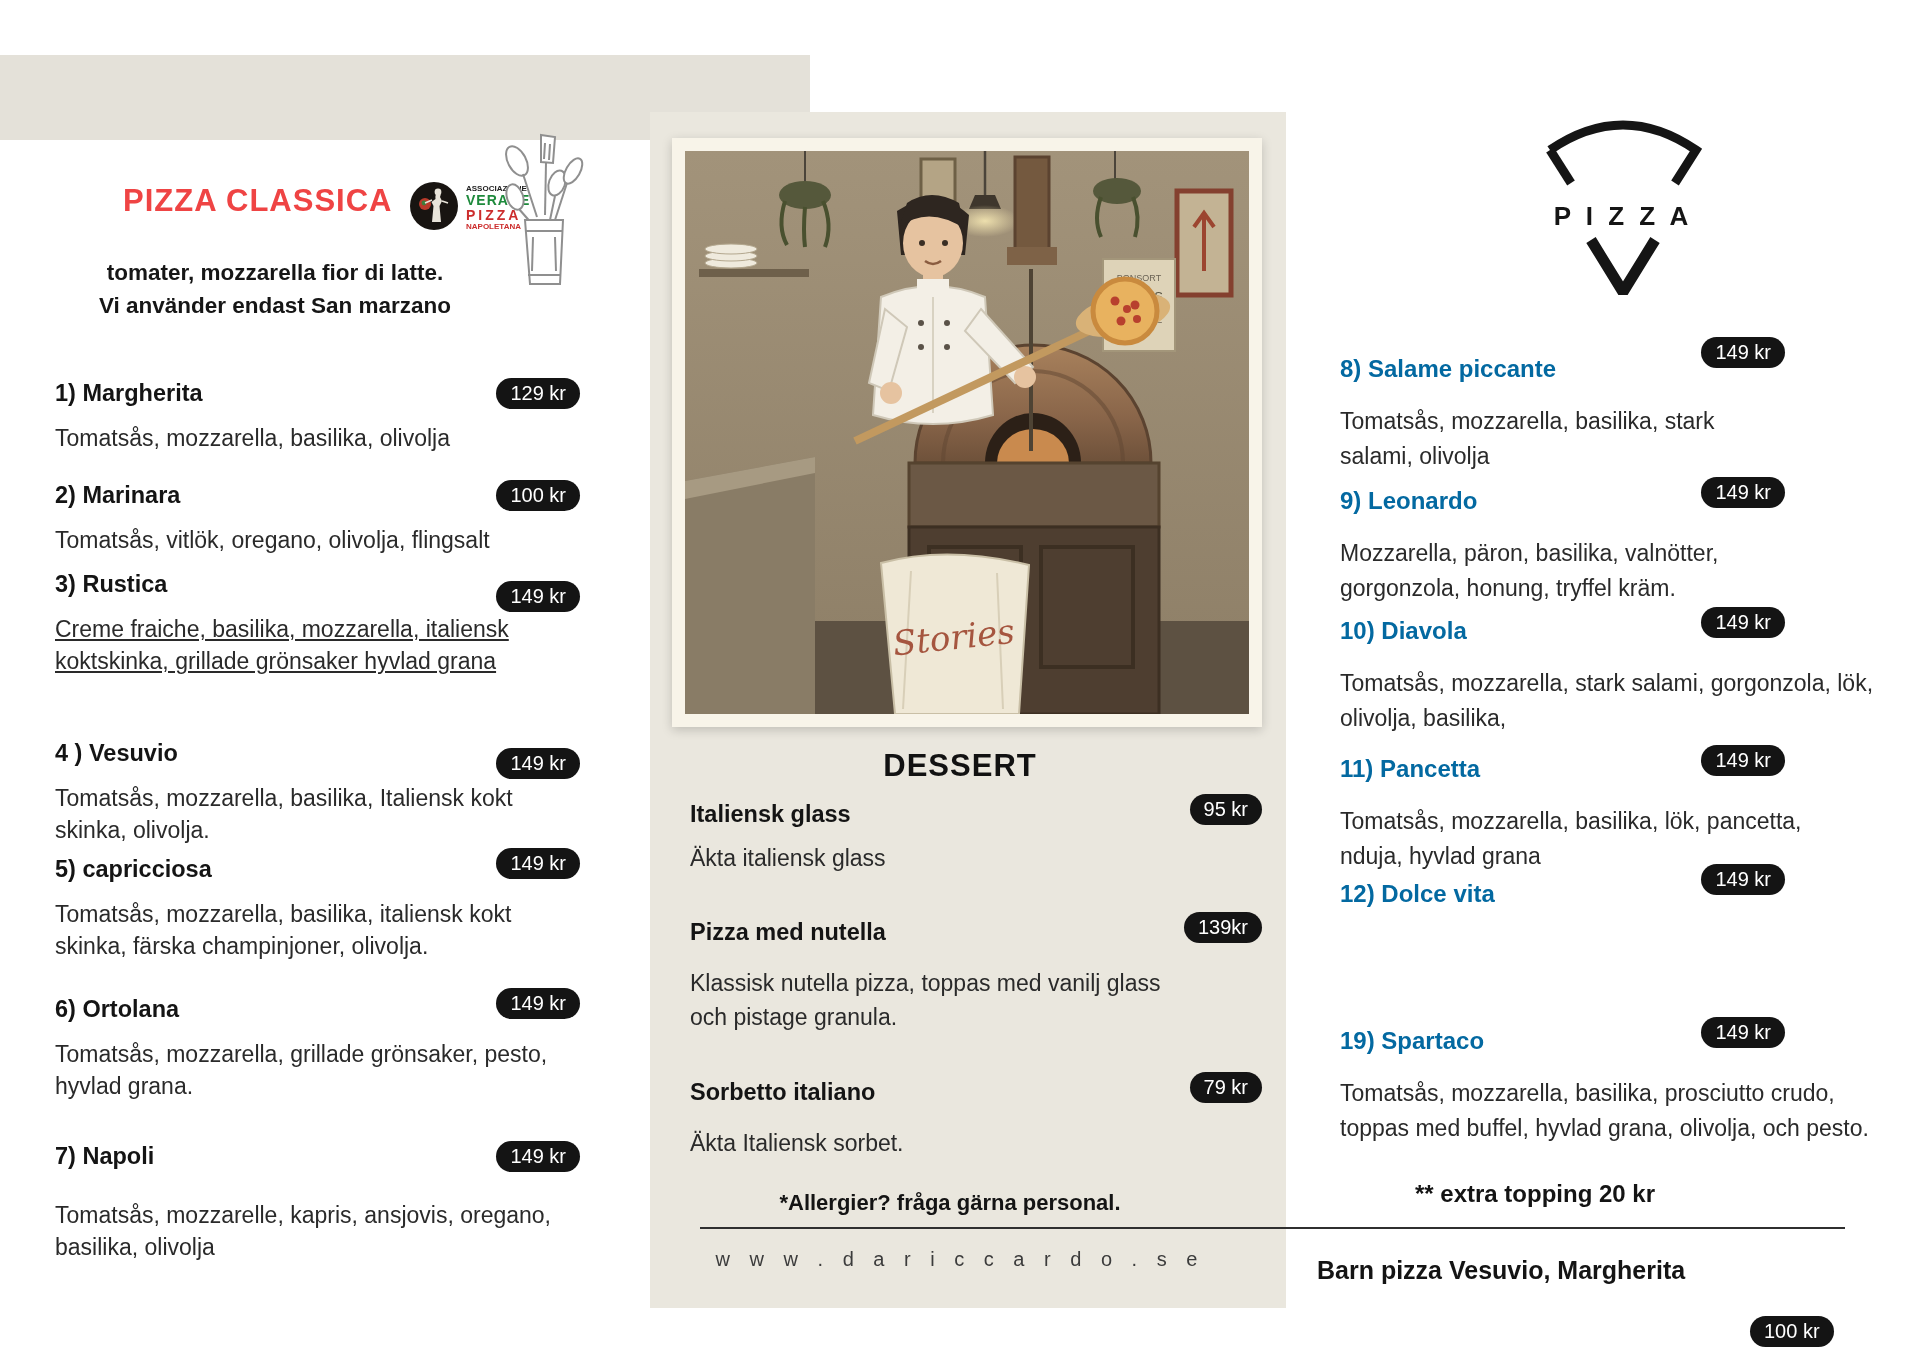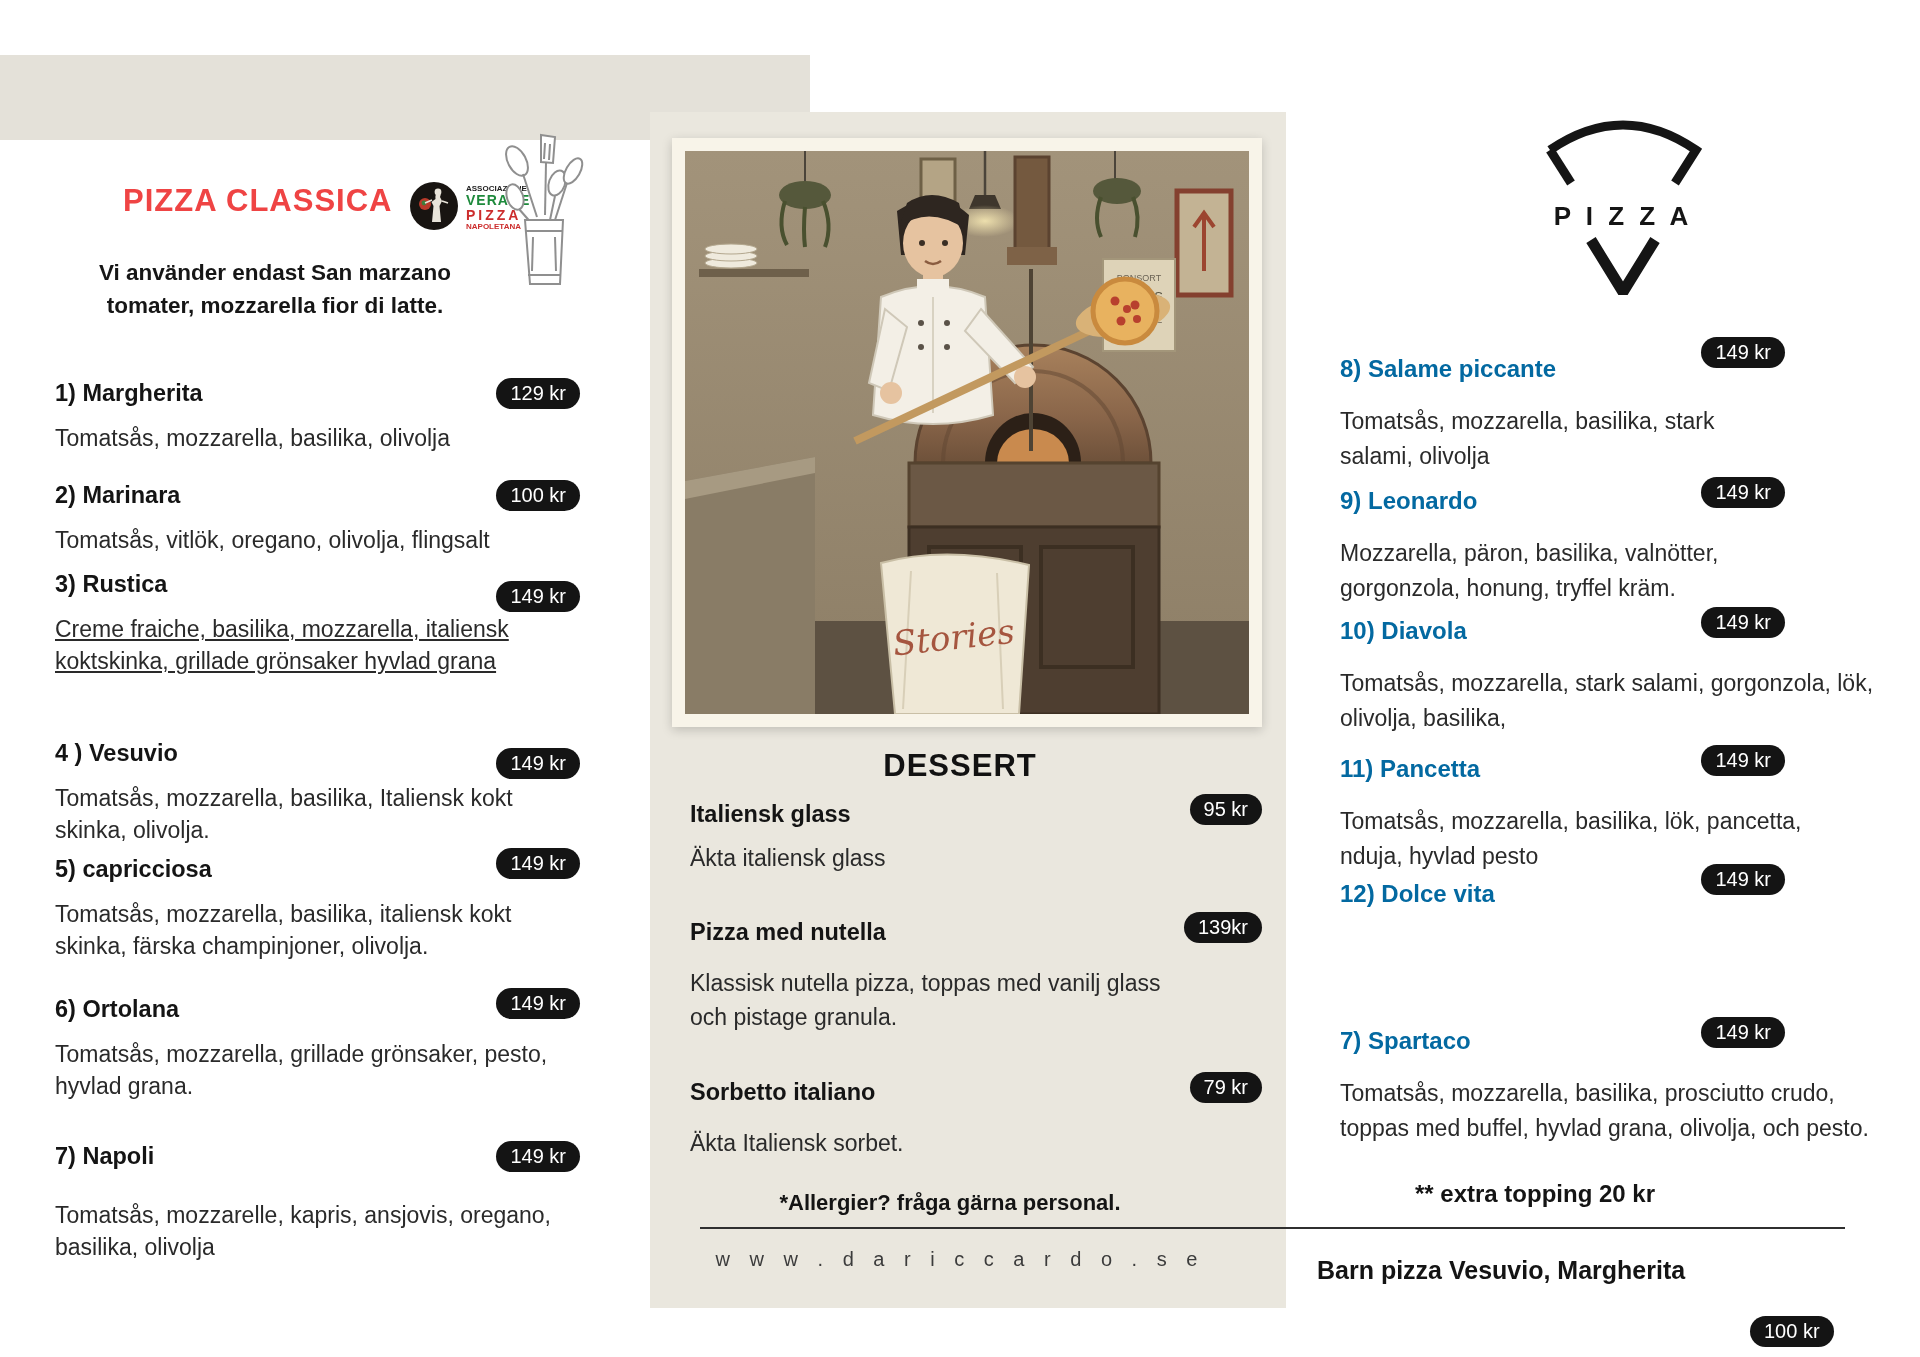--- a/index.html
+++ b/index.html
@@ -84,22 +84,22 @@
     </span>
     <span class="avpn-text">
       <span class="avpn-l1">ASSOCIAZIONE</span>
       <span class="avpn-l2">VERACE</span>
       <span class="avpn-l3">PIZZA</span>
       <span class="avpn-l4">NAPOLETANA</span>
     </span>
   </div>
 
   <div class="tagline">
+    <div>tomater, mozzarella fior di latte.</div>
     <div>Vi använder endast San marzano</div>
-    <div>tomater, mozzarella fior di latte.</div>
   </div>
 
   <div class="l-item" style="top:380px">
     <div class="l-name">1) Margherita</div>
     <div class="badge l-badge">129 kr</div>
     <div class="l-desc w520">Tomatsås, mozzarella, basilika, olivolja</div>
   </div>
   <div class="l-item" style="top:482px">
     <div class="l-name">2) Marinara</div>
     <div class="badge l-badge">100 kr</div>
@@ -296,28 +296,28 @@
     <div class="r-desc rw500">Mozzarella, päron, basilika, valnötter, gorgonzola, honung, tryffel kräm.</div>
   </div>
   <div class="r-item" style="top:617px">
     <div class="r-name">10) Diavola</div>
     <div class="badge r-badge">149 kr</div>
     <div class="r-desc rw580">Tomatsås, mozzarella, stark salami, gorgonzola, lök, olivolja, basilika,</div>
   </div>
   <div class="r-item" style="top:755px">
     <div class="r-name">11) Pancetta</div>
     <div class="badge r-badge">149 kr</div>
-    <div class="r-desc rw470">Tomatsås, mozzarella, basilika, lök, pancetta, nduja, hyvlad pesto</div>
+    <div class="r-desc rw470">Tomatsås, mozzarella, basilika, lök, pancetta, nduja, hyvlad grana</div>
   </div>
   <div class="r-item" style="top:880px">
     <div class="r-name">12) Dolce vita</div>
     <div class="badge r-badge" style="top:-16px">149 kr</div>
   </div>
   <div class="r-item" style="top:1027px">
-    <div class="r-name">7) Spartaco</div>
+    <div class="r-name">19) Spartaco</div>
     <div class="badge r-badge">149 kr</div>
     <div class="r-desc rw530">Tomatsås, mozzarella, basilika, prosciutto crudo, toppas med buffel, hyvlad grana, olivolja, och pesto.</div>
   </div>
 
   <div class="extra-topping">** extra topping 20 kr</div>
   <div class="barn">Barn pizza Vesuvio, Margherita</div>
   <div class="badge barn-badge">100 kr</div>
 
 </div>
 

